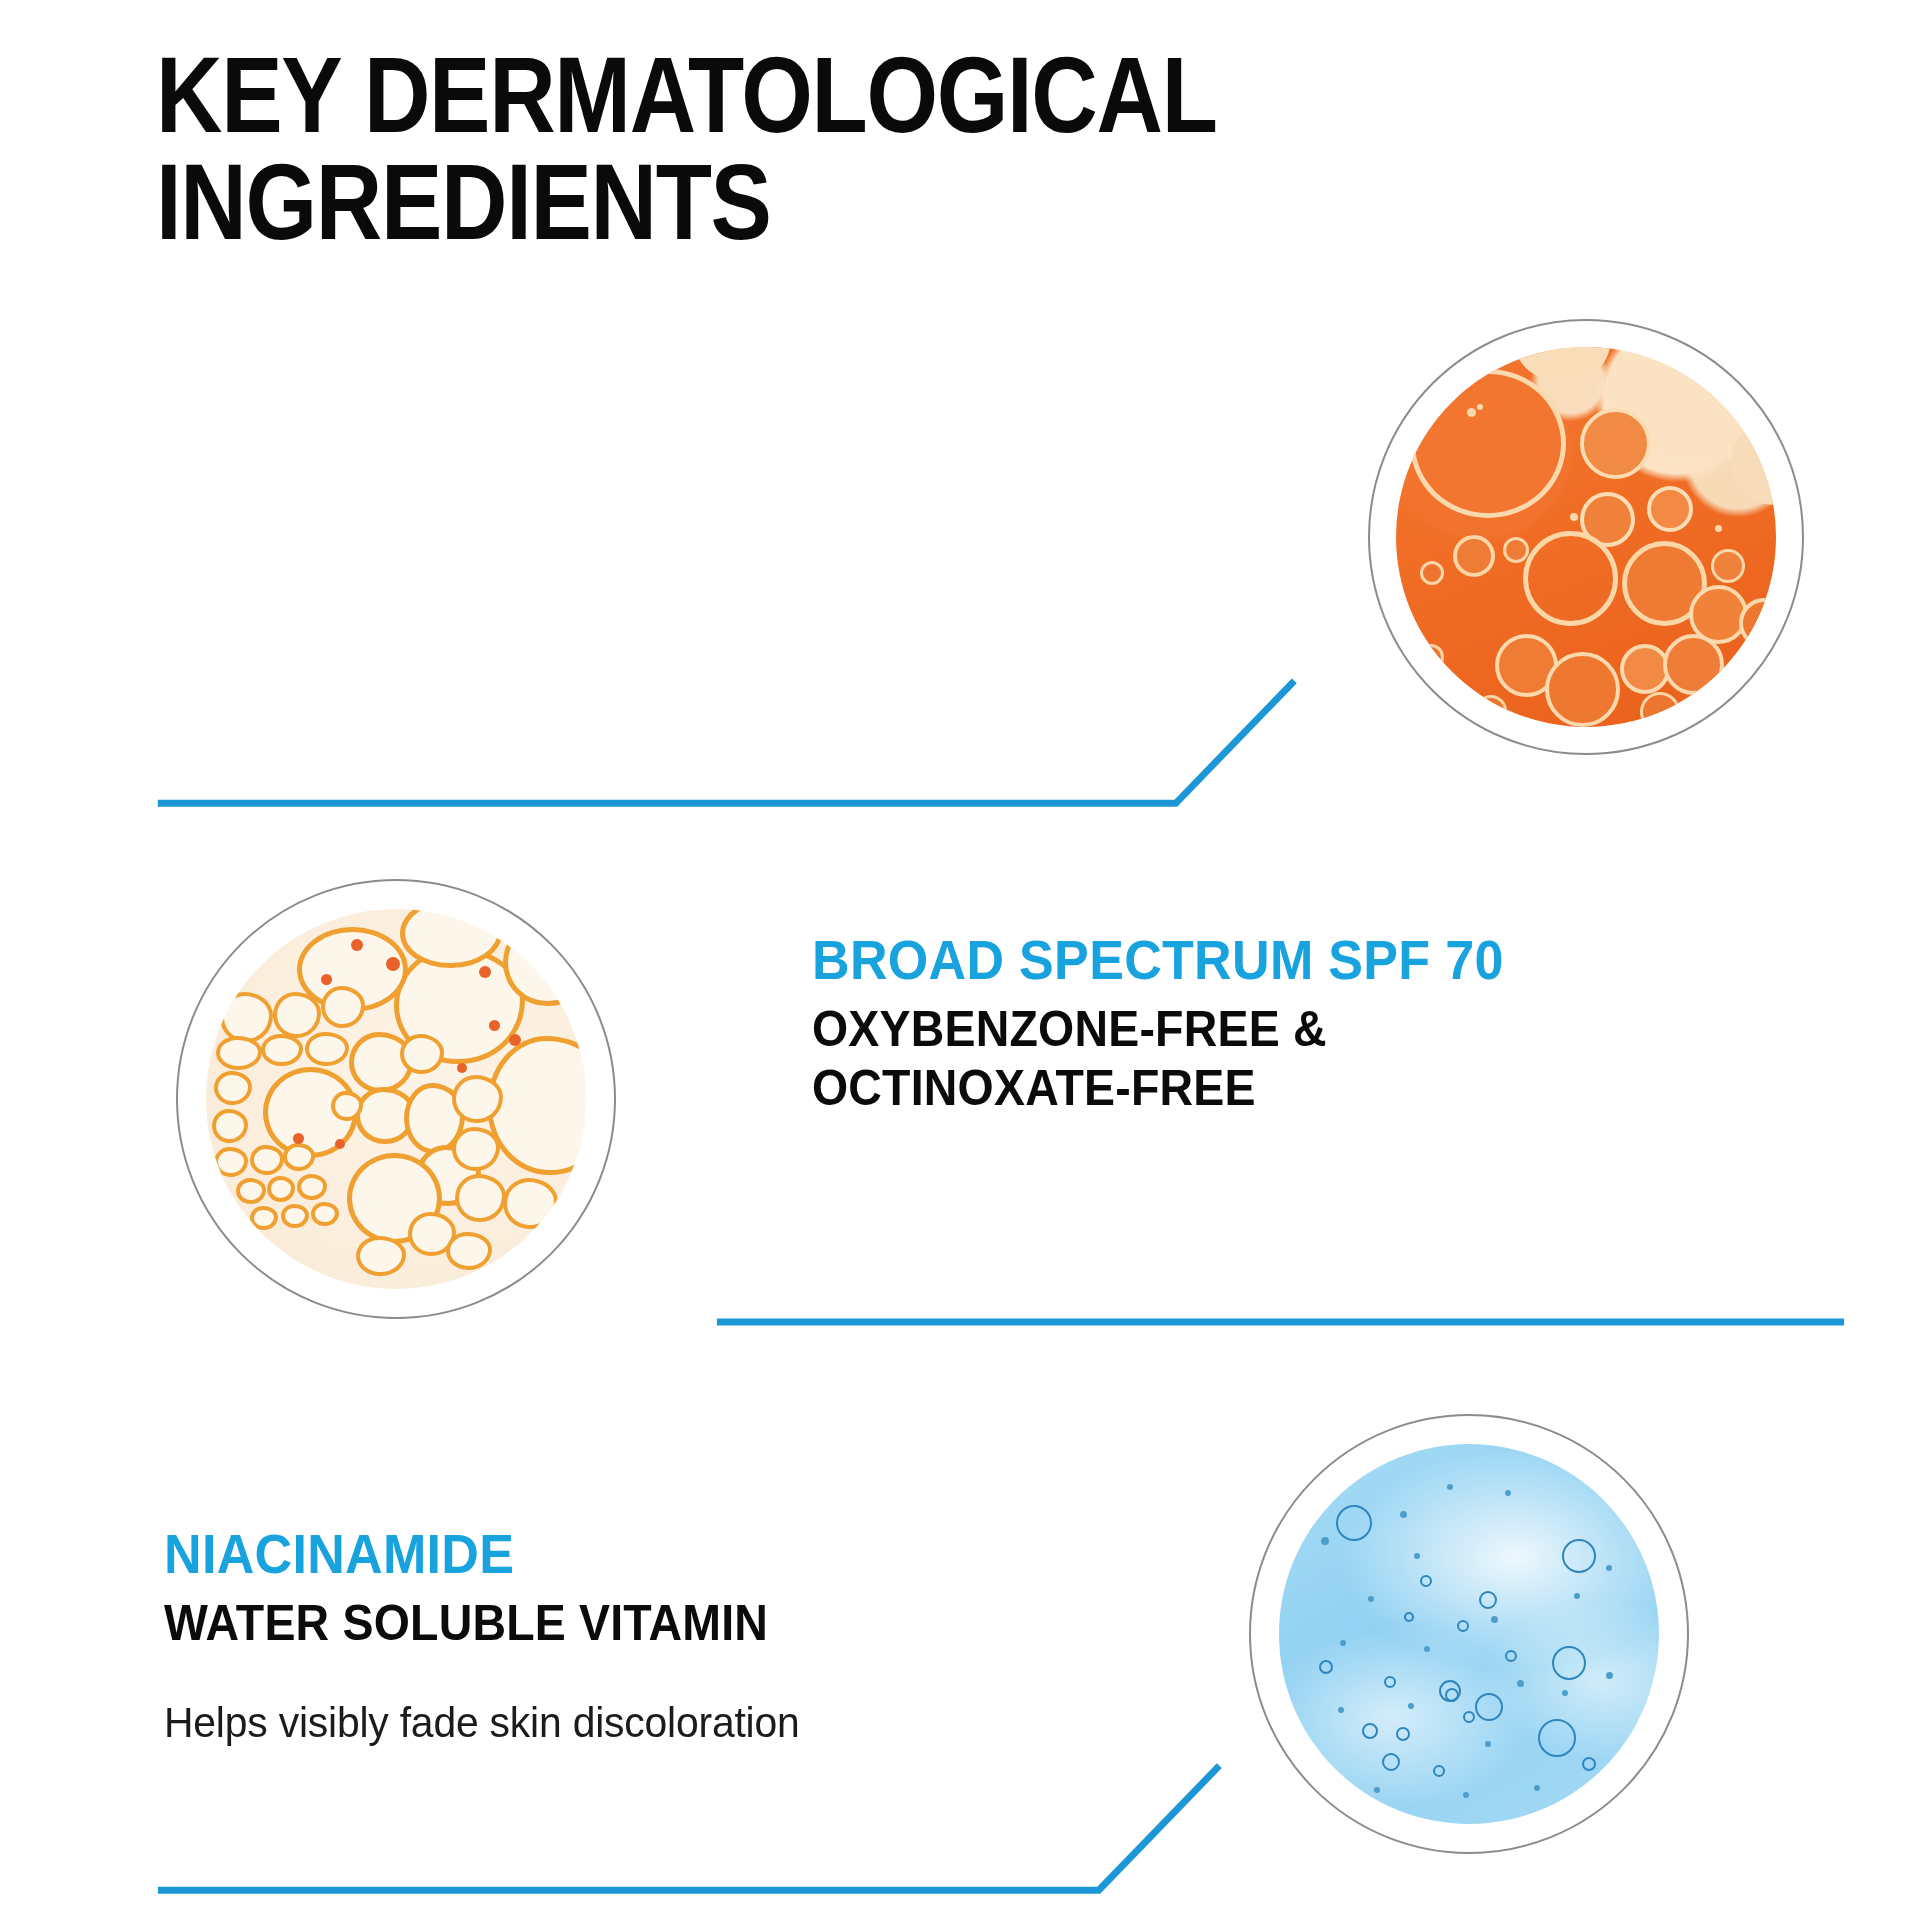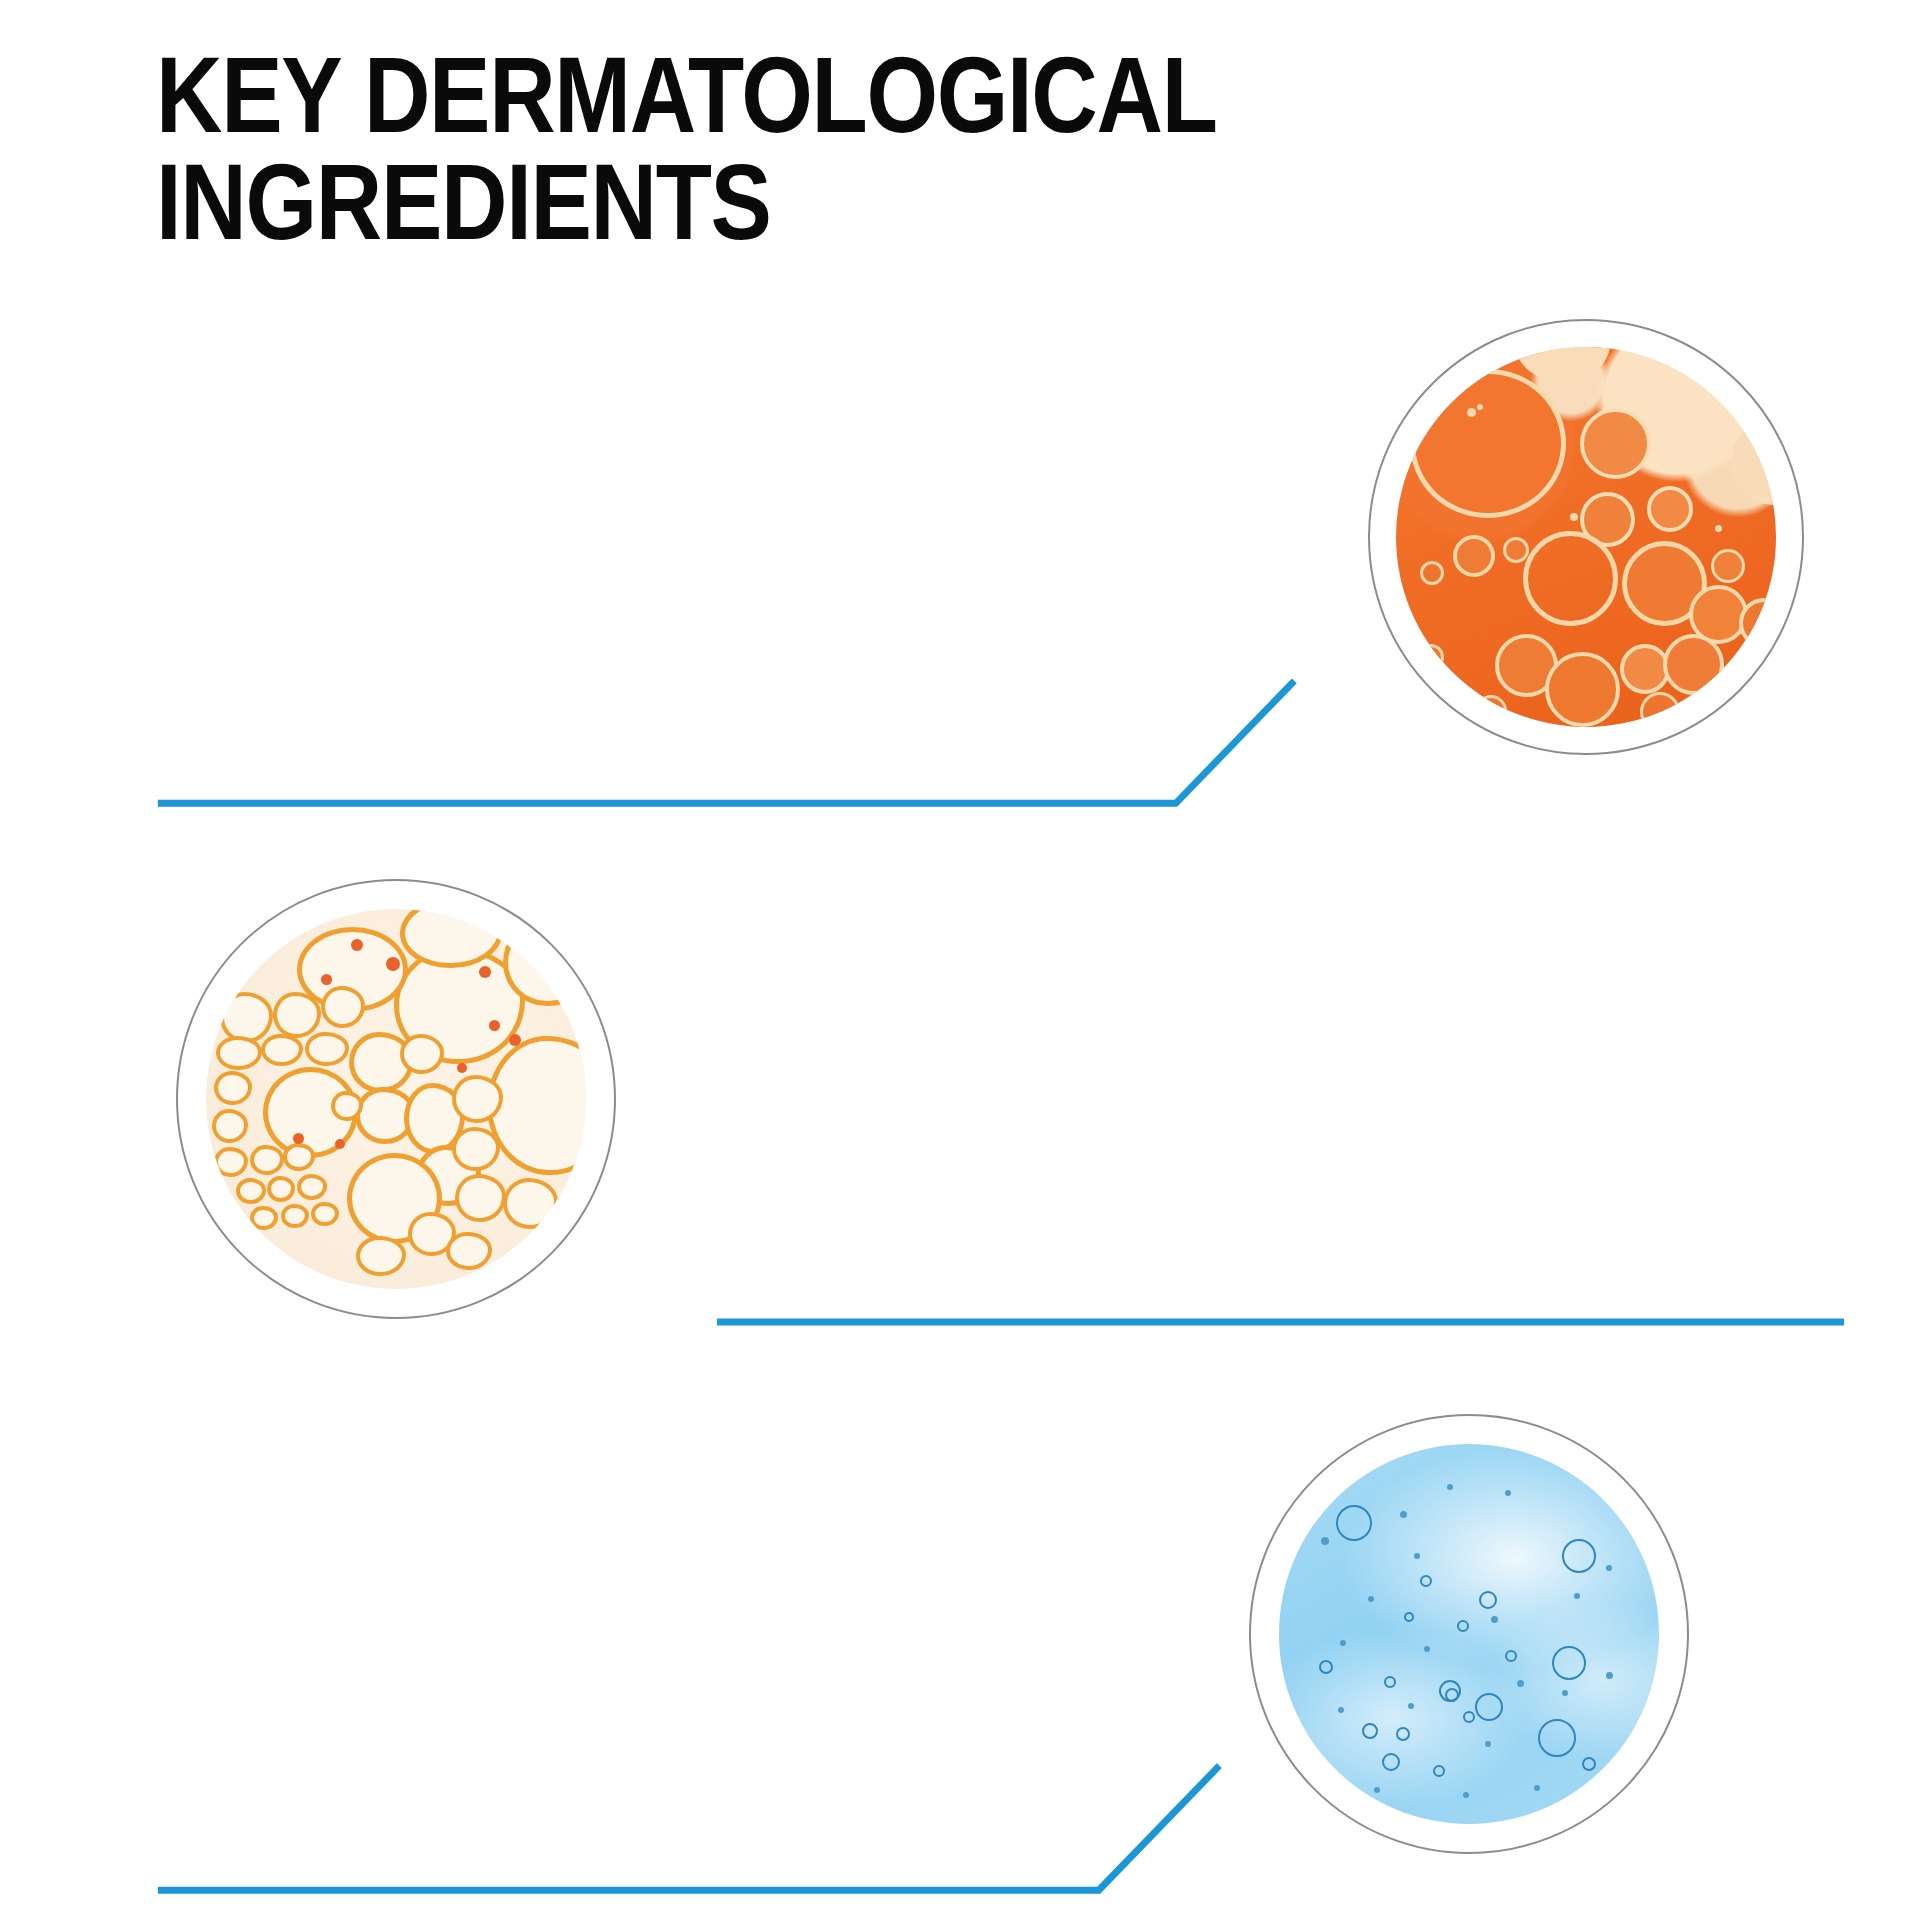--- a/index.html
+++ b/index.html
@@ -167,20 +167,27 @@
       <div class="bub" style="left:22px;top:297px;width:26px;height:26px;background:#ee7530;border:3px solid #fad6a6;"></div>
       <div class="bub" style="left:341px;top:319px;width:46px;height:46px;background:#ef7a33;border:4px solid #fbd9ad;"></div>
 
       <div class="bub" style="left:71px;top:61px;width:9px;height:9px;background:#fbd9ad;"></div>
       <div class="bub" style="left:81px;top:57px;width:6px;height:6px;background:#fbd9ad;"></div>
       <div class="bub" style="left:174px;top:166px;width:8px;height:8px;background:#fbd9ad;"></div>
       <div class="bub" style="left:319px;top:178px;width:7px;height:7px;background:#fbd9ad;"></div>
     </div>
   </div>
 
+  <div class="blk right" style="left:812px; top:931px; width:1049px;">
+    <div class="head-blue"><span>BROAD SPECTRUM SPF 70</span></div>
+    <div class="head-black">
+      <div>OXYBENZONE-FREE &amp;</div>
+      <div>OCTINOXATE-FREE</div>
+    </div>
+  </div>
 
   <svg class="connector" style="left:711px; top:1305px; width:1139px; height:34px;" viewBox="0 0 1150 34">
     <line x1="6" y1="17" x2="1144" y2="17" stroke="#1B96D6" stroke-width="7" stroke-linecap="butt"></line>
   </svg>
 
   <div class="circle-wrap" style="left:176px; top:879px; width:440px; height:440px;">
     <div class="ring"></div>
     <div class="disc cells" style="left:30px; top:30px; width:380px; height:380px;">
 
       <div class="cellshape" style="left:188px;top:38px;width:131px;height:117px;"></div>
@@ -228,20 +235,29 @@
       <div class="dot" style="left:115px;top:65px;width:11px;height:11px;"></div>
       <div class="dot" style="left:273px;top:57px;width:12px;height:12px;"></div>
       <div class="dot" style="left:283px;top:111px;width:11px;height:11px;"></div>
       <div class="dot" style="left:303px;top:125px;width:12px;height:12px;"></div>
       <div class="dot" style="left:251px;top:154px;width:10px;height:10px;"></div>
       <div class="dot" style="left:87px;top:224px;width:11px;height:11px;"></div>
       <div class="dot" style="left:129px;top:230px;width:10px;height:10px;"></div>
     </div>
   </div>
 
+  <div class="blk" style="left:164px; top:1525px; width:1040px;">
+    <div class="head-blue"><span>NIACINAMIDE</span></div>
+    <div class="head-black">
+      <div>WATER SOLUBLE VITAMIN</div>
+    </div>
+    <div class="body-txt" style="margin-top:42px;">
+      <div>Helps visibly fade skin discoloration</div>
+    </div>
+  </div>
 
   <svg class="connector" style="left:149px; top:1740px; width:1099px; height:168px;" viewBox="0 0 1110 170">
     <polyline points="8,152 960,152 1082,26" fill="none" stroke="#1B96D6" stroke-width="7"></polyline>
   </svg>
 
   <div class="circle-wrap" style="left:1249px; top:1414px; width:440px; height:440px;">
     <div class="ring"></div>
     <div class="disc gel" style="left:30px; top:30px; width:380px; height:380px;">
       <div class="gbub" style="left:57px;top:61px;width:36px;height:36px;"></div>
       <div class="gbub" style="left:283px;top:95px;width:34px;height:34px;"></div>

